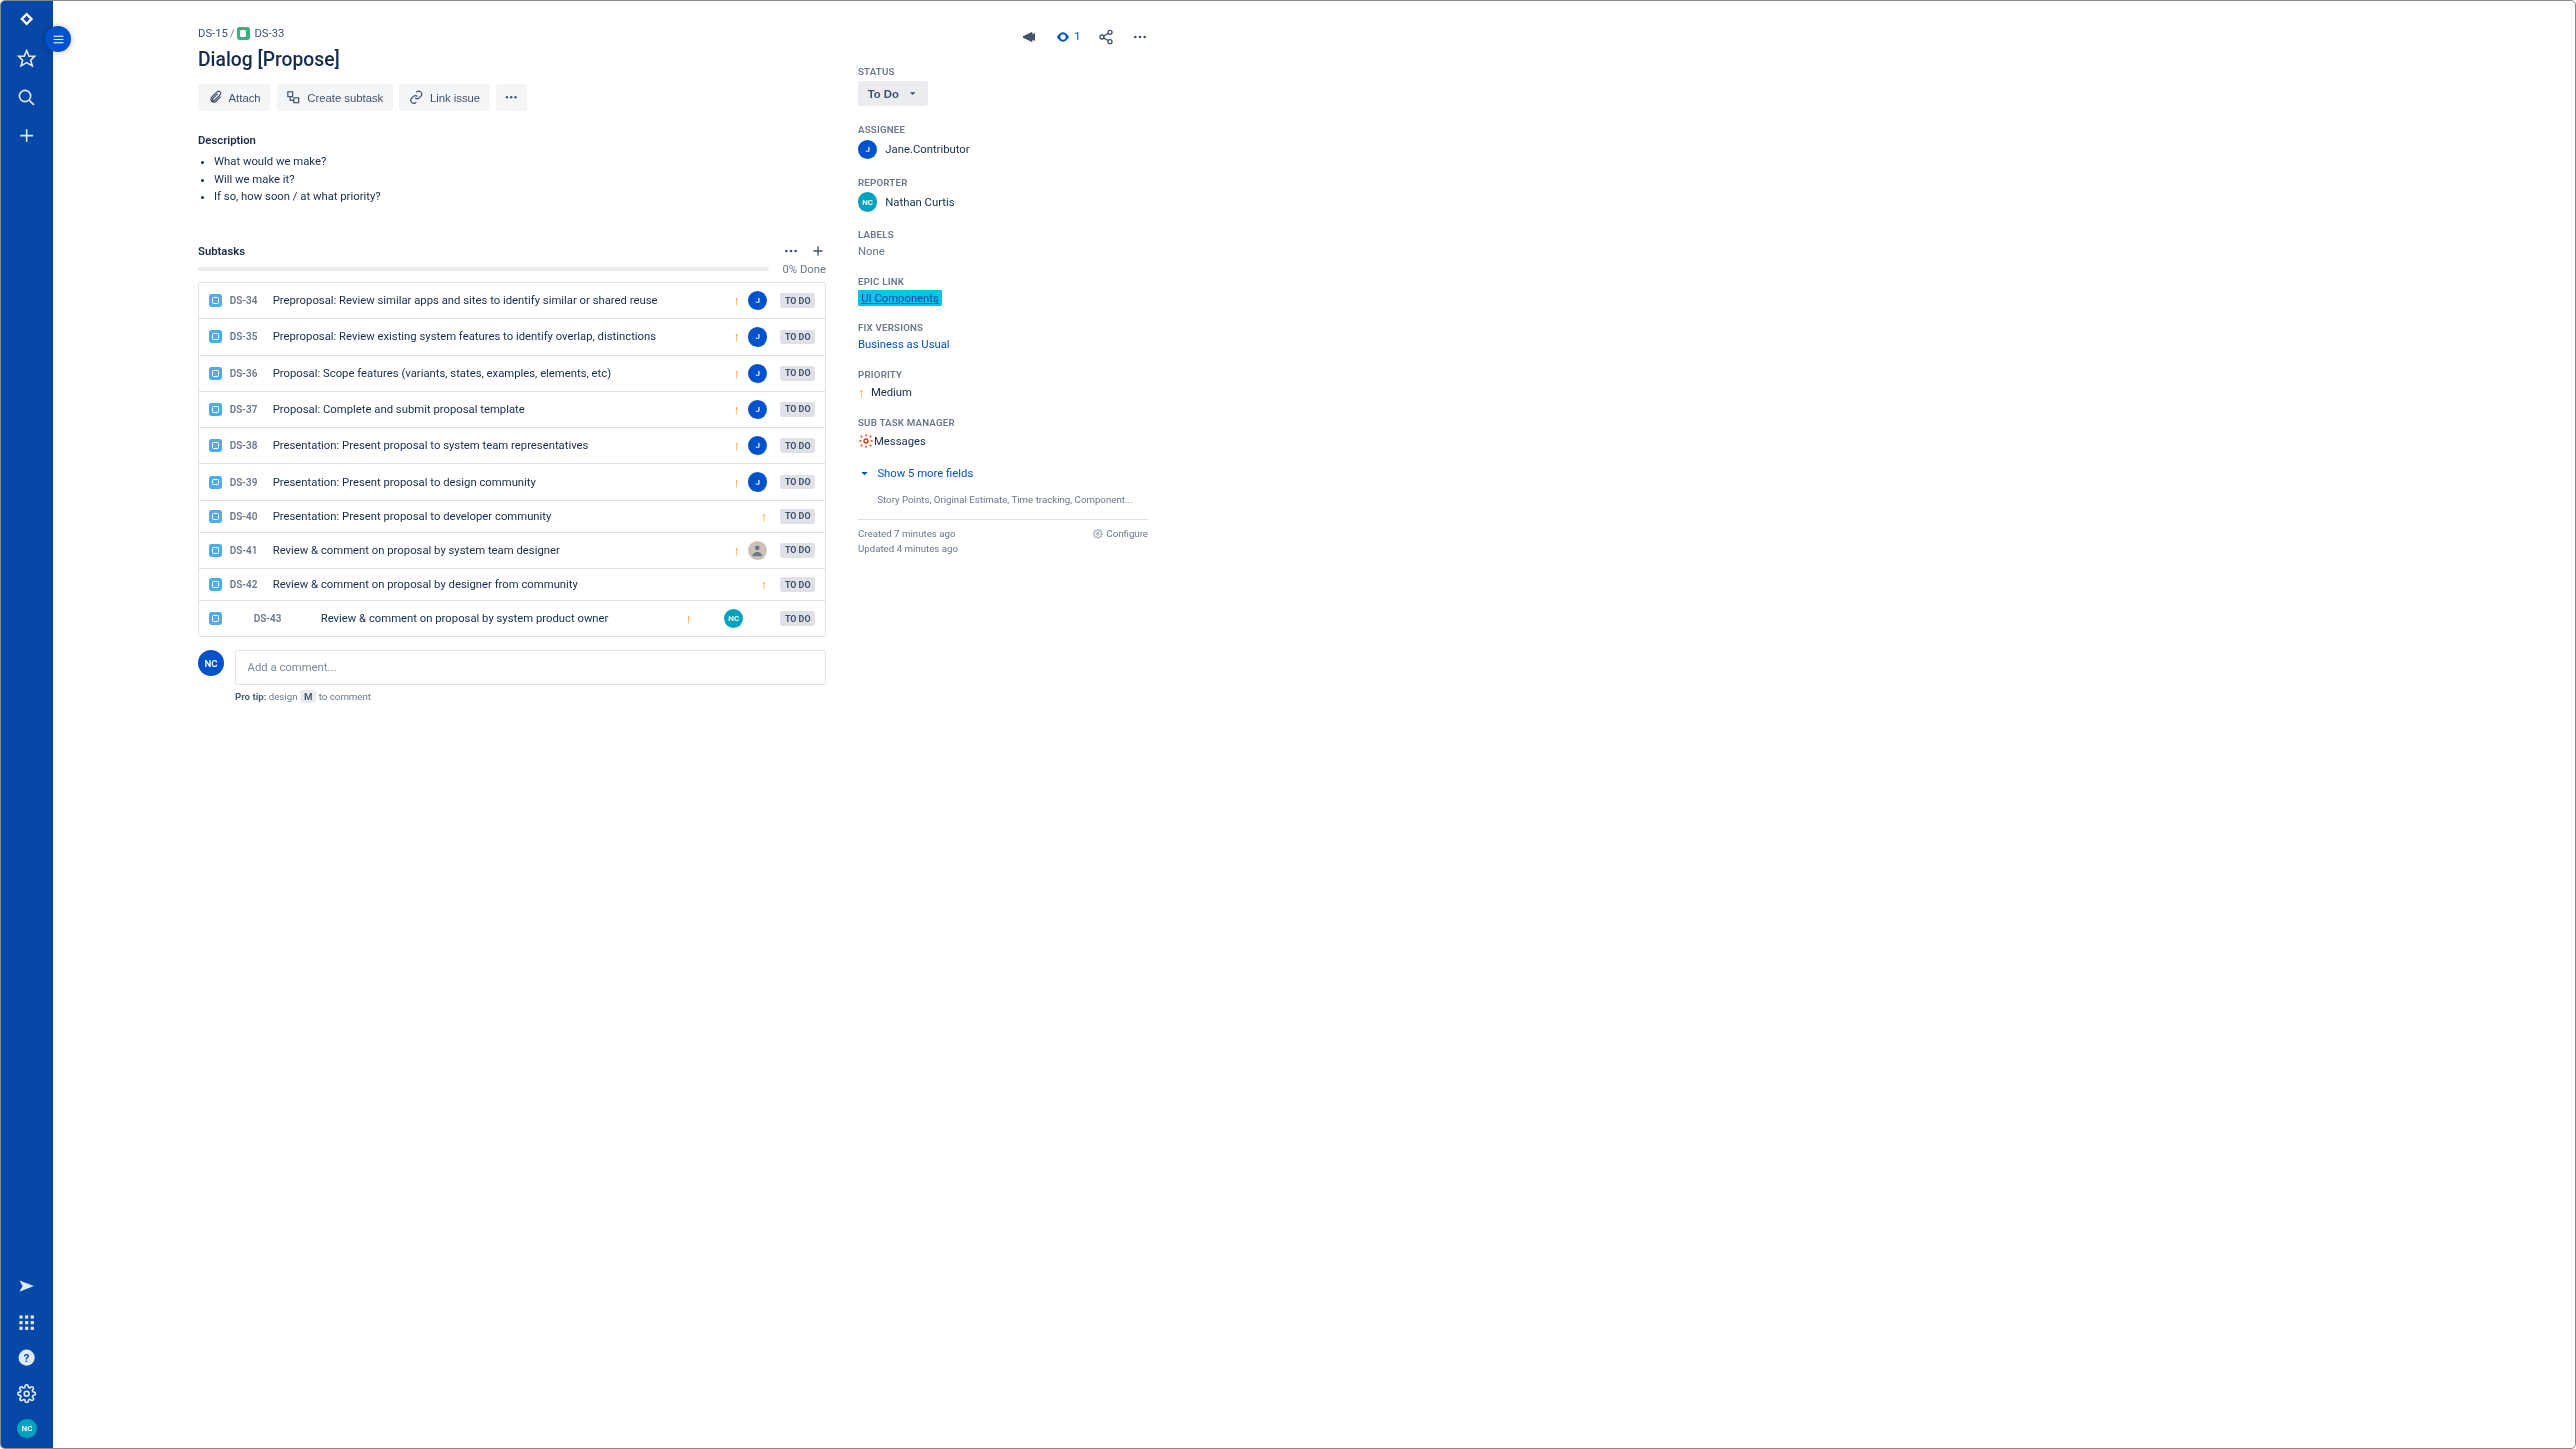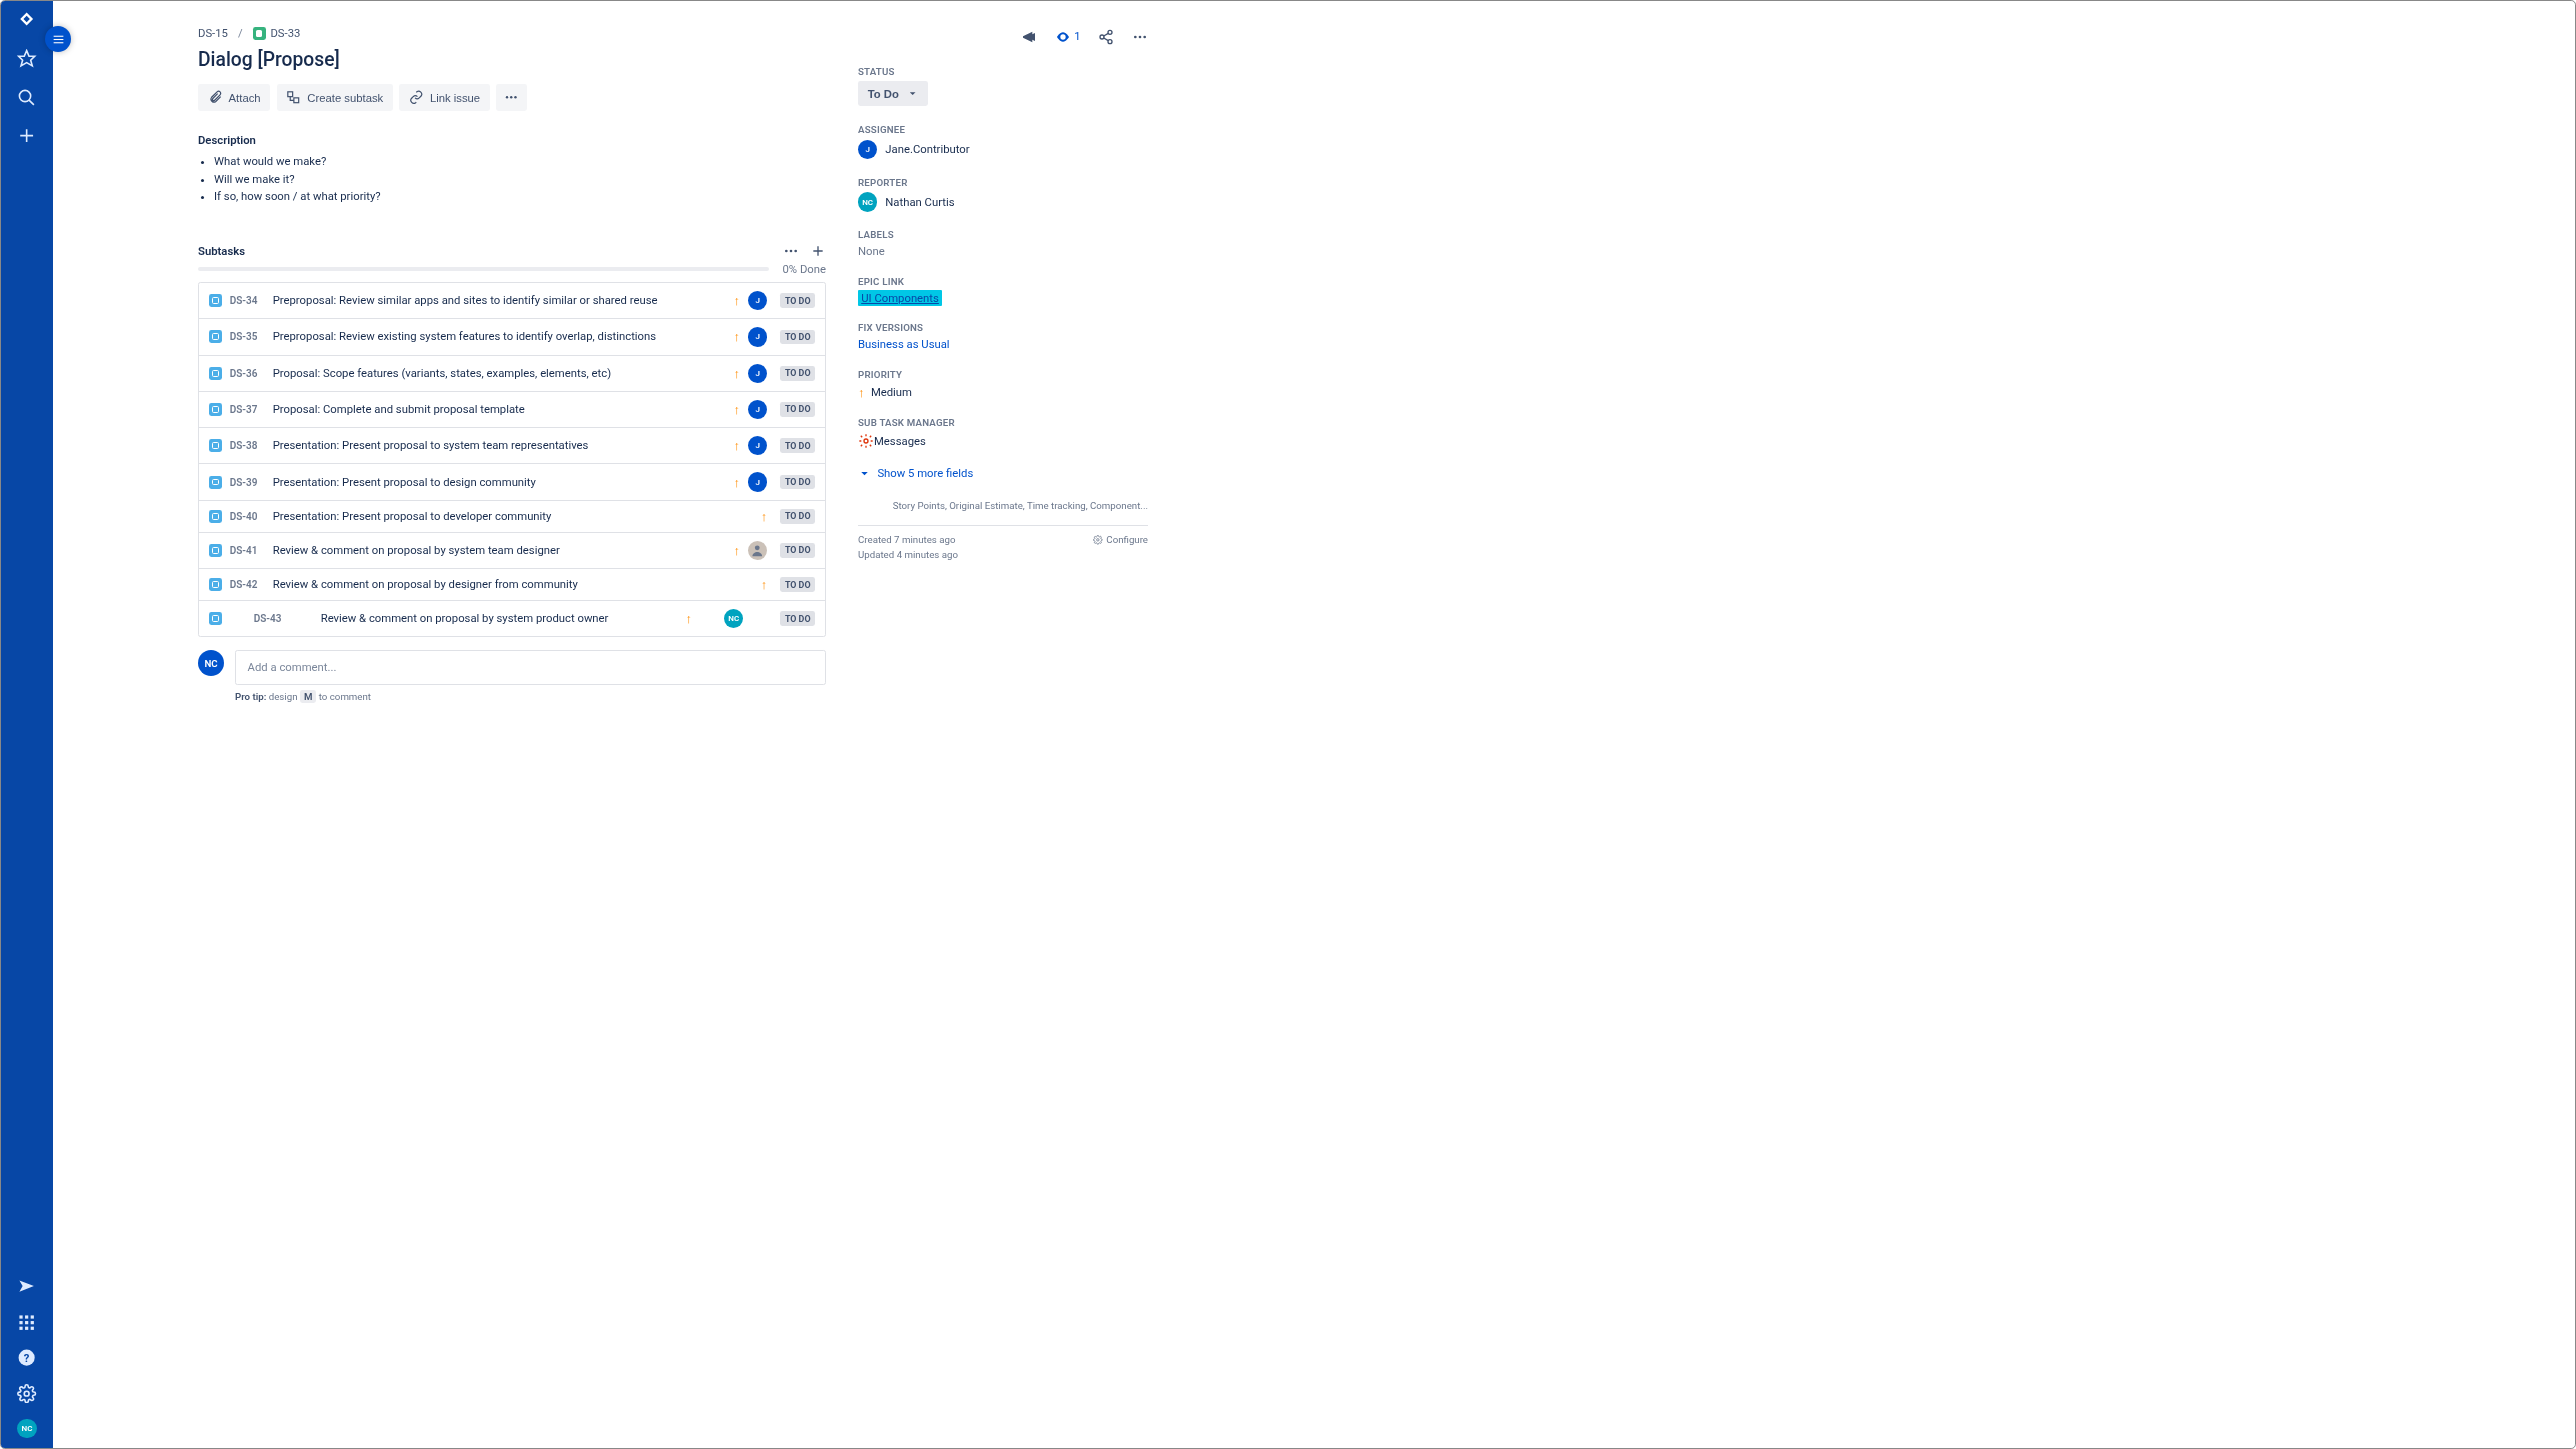--- a/index.html
+++ b/index.html
@@ -7,21 +7,21 @@
 .app{display:flex;height:100vh;border:1.6px solid #888;border-radius:4.8px;overflow:hidden;}
 .leftnav{width:52px;background:#0747A6;display:flex;flex-direction:column;align-items:center;padding:9.7px 0;gap:19.3px;}
 .leftnav .top{display:flex;flex-direction:column;align-items:center;gap:19.3px;}
 .leftnav .bottom{margin-top:auto;display:flex;flex-direction:column;align-items:center;gap:16px;}
 .leftnav svg{width:19.3px;height:19.3px;}
 .leftnav .nav-item{cursor:pointer;display:flex;align-items:center;justify-content:center;}
 .menu-circle{width:26px;height:26px;border-radius:50%;background:#0052CC;display:flex;align-items:center;justify-content:center;position:absolute;left:45px;top:26px;box-shadow:0 0 6.4px rgba(0,0,0,.25);cursor:pointer;}
 .menu-circle svg{width:13px;height:13px;}
 .main{flex:1;display:flex;overflow:auto;padding:26px 32px 16px 145px;gap:32px;position:relative;}
 .content{flex:1;max-width:628px;}
-.breadcrumb{display:flex;align-items:center;gap:10px;color:#42526E;font-size:11.3px;margin-bottom:8px;}
+.breadcrumb{display:flex;align-items:center;gap:2px;color:#42526E;font-size:11.3px;margin-bottom:8px;}
 .breadcrumb a{color:#42526E;text-decoration:none;}
 .breadcrumb .sep{color:#7A869A;}
 .story-icon{width:13px;height:13px;background:#36B37E;border-radius:2.4px;display:inline-flex;align-items:center;justify-content:center;}
 .story-icon::after{content:"";width:6.4px;height:6.4px;background:#fff;border-radius:1.6px;display:block;}
 .crumb{display:flex;align-items:center;gap:4.8px;}
 h1.title{font-size:19.3px;font-weight:500;color:#172B4D;margin-bottom:13px;}
 .toolbar{display:flex;gap:6.4px;margin-bottom:22.5px;}
 .tb-btn{background:#F4F5F7;border:none;border-radius:2.4px;padding:6.4px 9.7px;display:flex;align-items:center;gap:6.4px;color:#42526E;font-size:11.3px;cursor:pointer;}
 .tb-btn svg{width:14.5px;height:14.5px;}
 .desc-label{font-weight:600;font-size:11.3px;margin-bottom:8px;}
@@ -69,21 +69,21 @@
 .field-value{color:#172B4D;font-size:11.3px;}
 .none{color:#6B778C;}
 .epic-lozenge{background:#00C7E6;color:#0747A6;padding:1.6px 3.2px;border-radius:1px;font-size:11.3px;text-decoration:underline;}
 .fixver{color:#0052CC;font-size:11.3px;}
 .priority-row{display:flex;align-items:center;gap:6.4px;}
 .priority-row .arrow{color:#FF8B00;font-size:13px;}
 .stm{display:flex;align-items:center;}
 .gear-red{color:#DE350B;}
 .show-more{display:flex;align-items:center;gap:6.4px;color:#0052CC;font-size:11.3px;cursor:pointer;margin-top:4.8px;}
 .show-more svg{width:13px;height:13px;}
-.show-more-sub{color:#6B778C;font-size:9.7px;margin-left:19.3px;margin-top:20px;text-align:right;}
+.show-more-sub{color:#6B778C;font-size:9.7px;margin-left:19.3px;margin-top:14px;}
 .divider{border-top:0.8px solid #DFE1E6;margin:14.5px 0 8px;}
 .meta-row{display:flex;justify-content:space-between;font-size:9.7px;color:#6B778C;margin-bottom:3.2px;}
 .meta-row .configure{display:flex;align-items:center;gap:3.2px;cursor:pointer;}
 .meta-row svg{width:9.7px;height:9.7px;}
 .nc-badge{width:19.3px;height:19.3px;border-radius:50%;background:#00A3BF;display:flex;align-items:center;justify-content:center;color:#fff;font-size:8px;font-weight:600;}
 </style>
 </head>
 <body>
 
 <div class="app">

